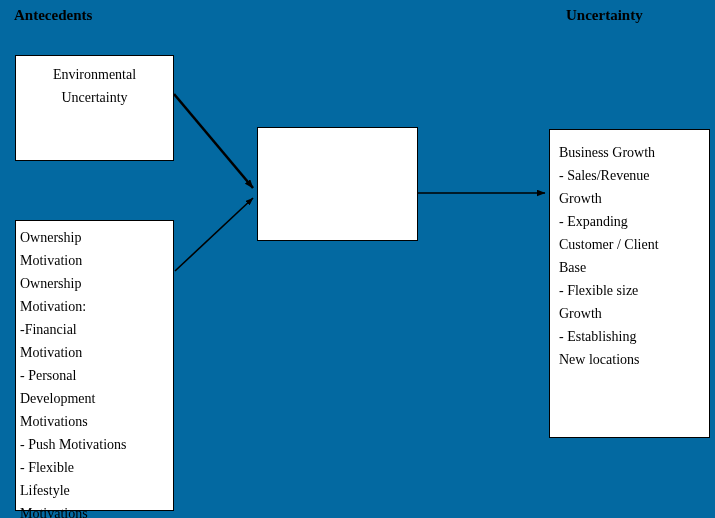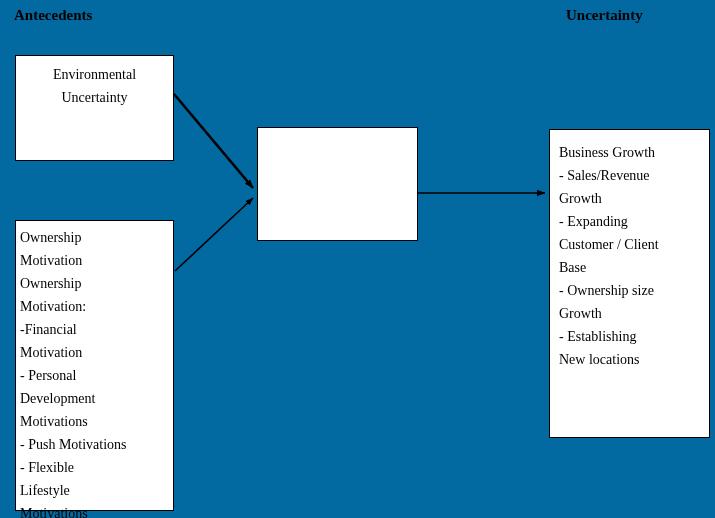--- a/index.html
+++ b/index.html
@@ -94,21 +94,21 @@
 
   <div class="node-box" id="box-planning"></div>
 
   <div class="node-box" id="box-growth"></div>
   <div class="node-text left" id="text-growth">Business Growth
 - Sales/Revenue
 Growth
 - Expanding
 Customer / Client
 Base
-- Ownership size
+- Flexible size
 Growth
 - Establishing
 New locations</div>
 
   <svg id="arrows" viewBox="0 0 715 518">
     <defs>
       <marker id="arrowhead" markerWidth="9" markerHeight="7" refX="8.5" refY="3.5" orient="auto" markerUnits="userSpaceOnUse">
         <polygon points="0 0, 9 3.5, 0 7" fill="#000000"></polygon>
       </marker>
       <marker id="arrowhead-thin" markerWidth="8" markerHeight="6" refX="7.5" refY="3" orient="auto" markerUnits="userSpaceOnUse">

